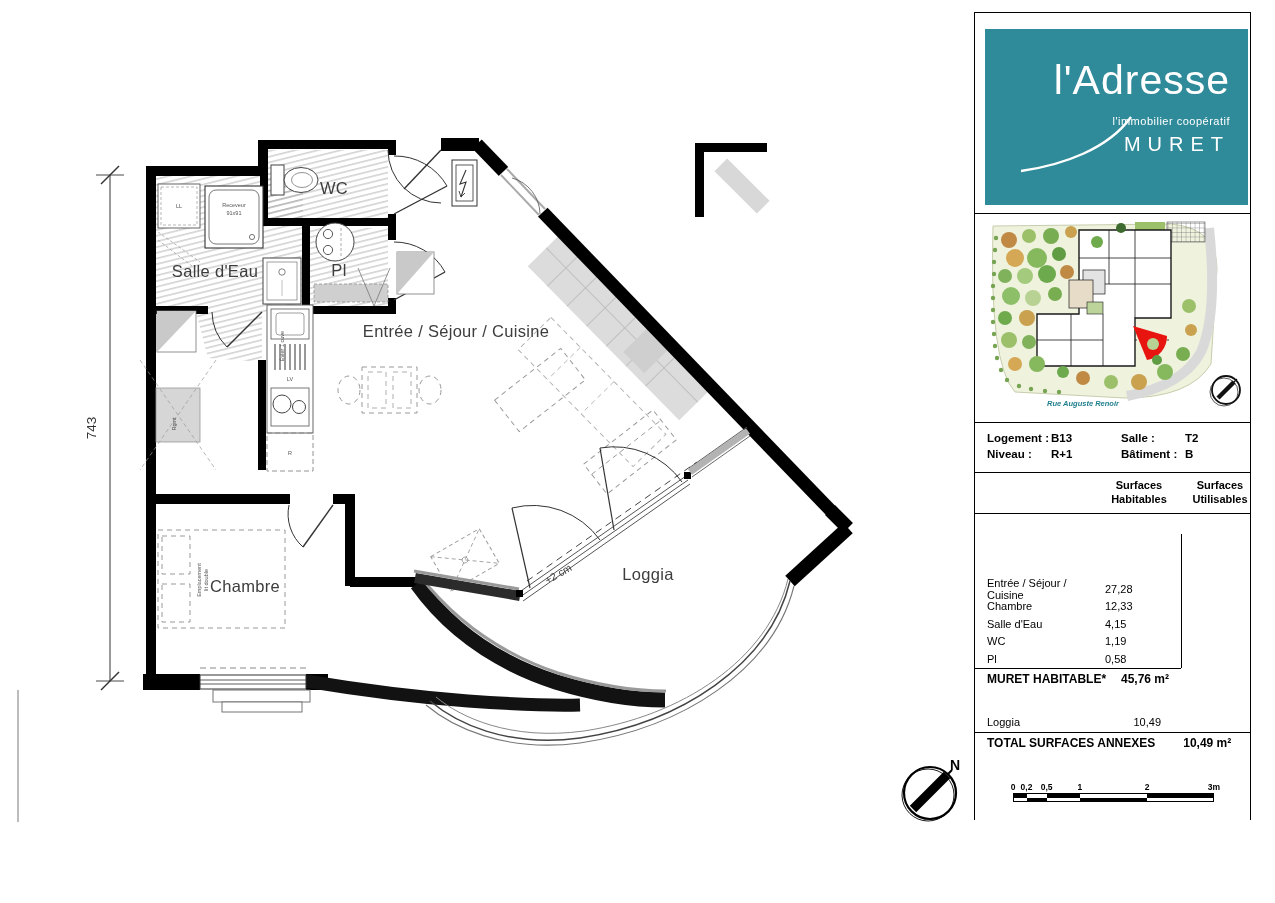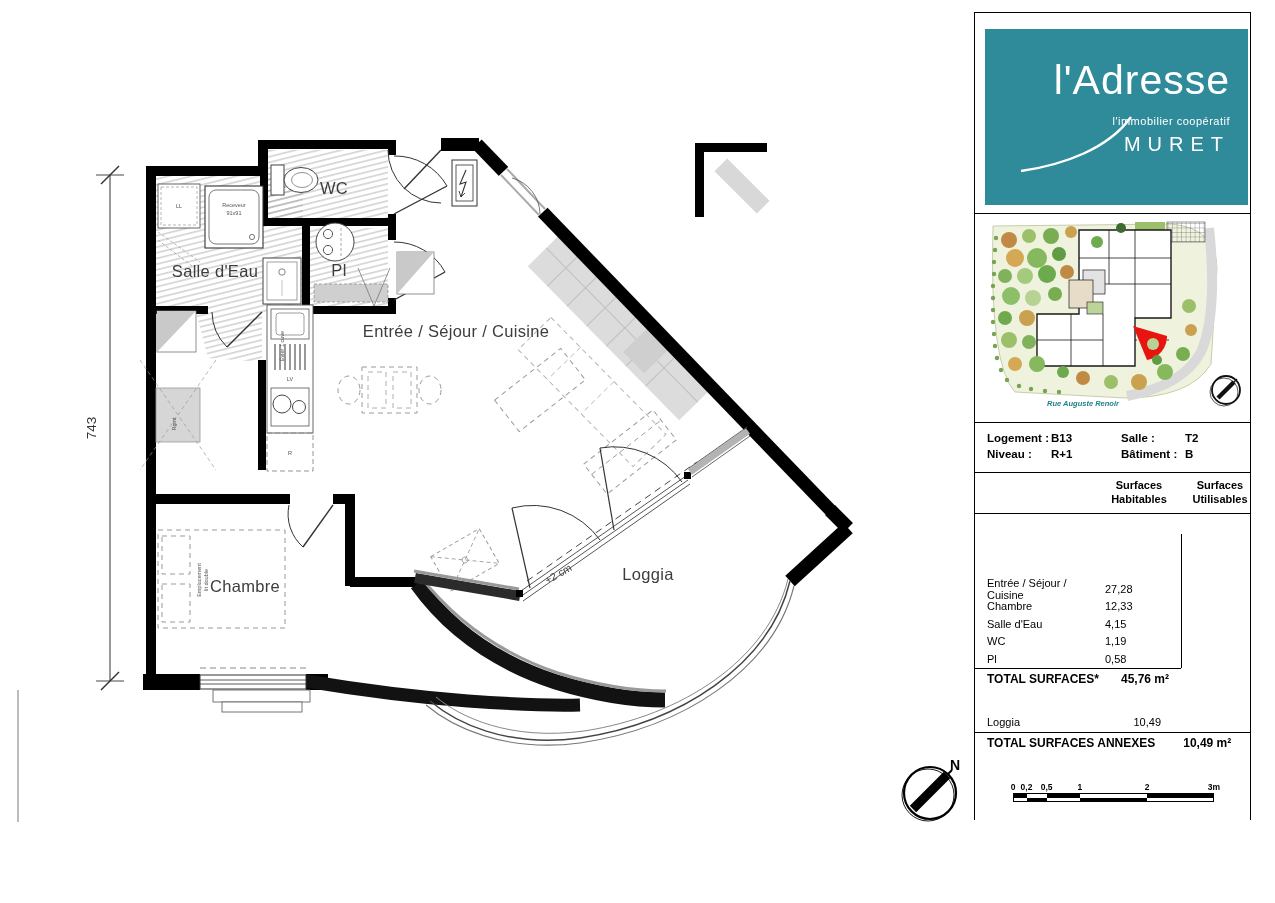--- a/index.html
+++ b/index.html
@@ -504,21 +504,21 @@
           <span class="rl">WC</span>
           <span class="rv">1,19</span>
         </div>
         <div class="srow">
           <span class="rl">Pl</span>
           <span class="rv">0,58</span>
         </div>
       </div>
 
       <div class="total-row">
-        <span class="rl">TOTAL SURFACES*</span>
+        <span class="rl">MURET HABITABLE*</span>
         <span class="rv">45,76 m²</span>
       </div>
 
       <div class="annexe-row">
         <span class="rl">Loggia</span>
         <span class="rv">10,49</span>
       </div>
 
       <div class="annexes-total">
         <span class="rl">TOTAL SURFACES ANNEXES</span>

